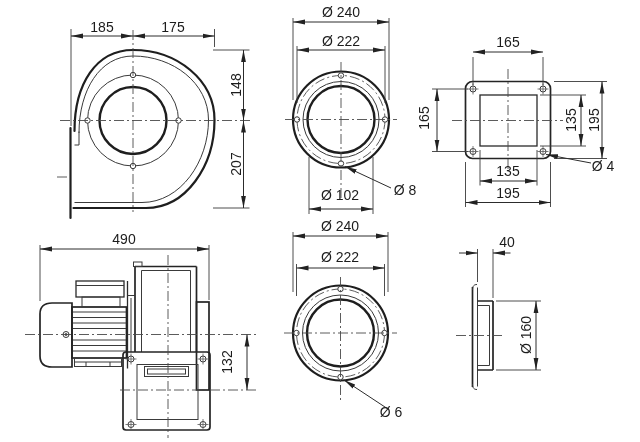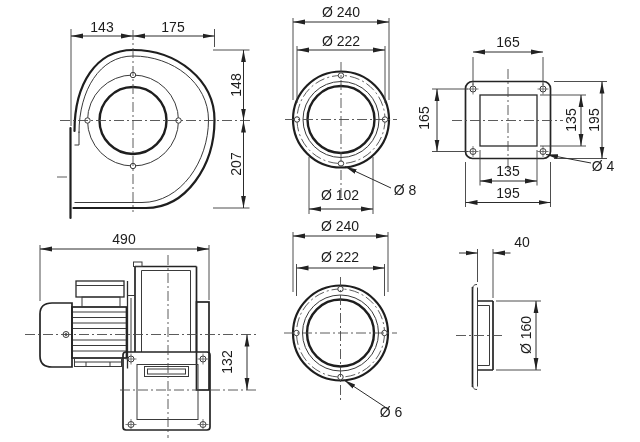--- a/index.html
+++ b/index.html
@@ -165,21 +165,21 @@
     <path class="m" d="M 477.5,301 H 493 M 493,301 V 370 M 477.5,370 H 493"></path>
     <path class="t" d="M 477.5,305.5 H 489.5 M 489.5,305.5 V 365.5 M 477.5,365.5 H 489.5"></path>
     <path class="cl" d="M 456,335.5 H 502"></path>
     <path class="ext" d="M 477.5,249 V 282 M 493,249 V 298 M 496,301 H 541 M 496,370 H 541"></path>
     <path class="dime" d="M 459,253 H 477.5"></path>
     <path class="dime" d="M 510.5,253 H 493"></path>
     <path class="dim" d="M 536,301 V 370"></path>
   </g>
 </svg>
 
-<div class="lbl" style="left:102px;top:27px">143</div>
+<div class="lbl" style="left:102px;top:27px">185</div>
 <div class="lbl" style="left:173px;top:27px">175</div>
 <div class="lbl rot" style="left:236px;top:85px">148</div>
 <div class="lbl rot" style="left:236px;top:164px">207</div>
 
 <div class="lbl" style="left:341px;top:12px">Ø 240</div>
 <div class="lbl" style="left:341px;top:41px">Ø 222</div>
 <div class="lbl" style="left:340px;top:195px">Ø 102</div>
 <div class="lbl" style="left:405px;top:190px">Ø 8</div>
 
 <div class="lbl" style="left:508px;top:42px">165</div>
@@ -190,16 +190,16 @@
 <div class="lbl" style="left:508px;top:193px">195</div>
 <div class="lbl" style="left:603px;top:166px">Ø 4</div>
 
 <div class="lbl" style="left:124px;top:239px">490</div>
 <div class="lbl rot" style="left:227px;top:362px">132</div>
 
 <div class="lbl" style="left:340px;top:226px">Ø 240</div>
 <div class="lbl" style="left:340px;top:257px">Ø 222</div>
 <div class="lbl" style="left:391px;top:412px">Ø 6</div>
 
-<div class="lbl" style="left:522px;top:242px">40</div>
+<div class="lbl" style="left:507px;top:242px">40</div>
 <div class="lbl rot" style="left:526px;top:335px">Ø 160</div>
 
 </div>
 
 </body></html>

